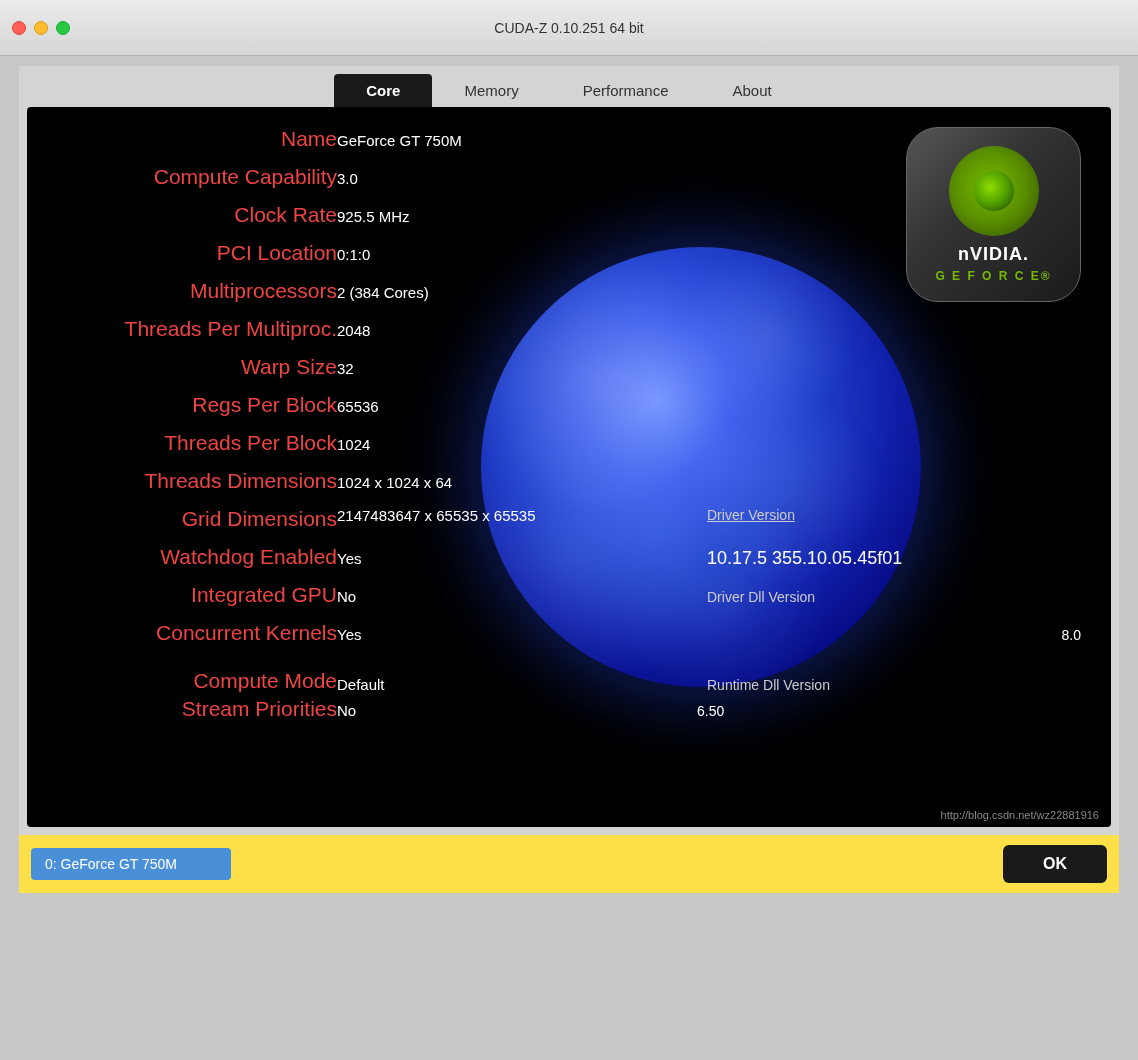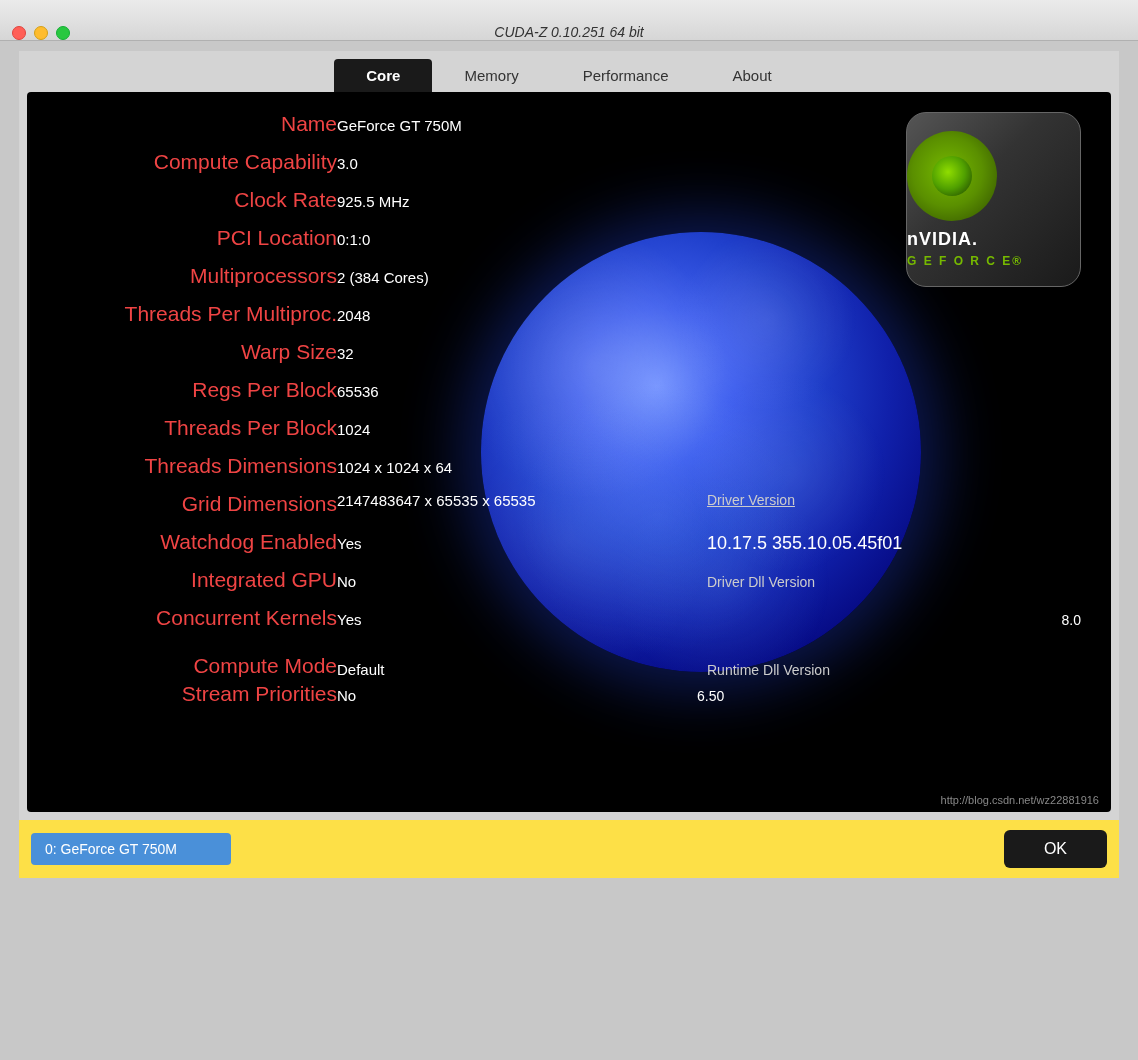--- a/index.html
+++ b/index.html
@@ -10,29 +10,28 @@
       height: 1060px;
       overflow: hidden;
       display: flex;
       flex-direction: column;
       align-items: center;
     }
 
     
     .titlebar {
       width: 100%;
-      height: 41px;
+      height: 56px;
       background: linear-gradient(to bottom, #ebebeb, #d6d6d6);
       border-bottom: 1px solid #b0b0b0;
       display: flex;
-      align-items: flex-end;
+      align-items: center;
       justify-content: center;
       position: relative;
       flex-shrink: 0;
-      font-style: italic;
     }
     .titlebar-buttons {
       position: absolute;
       left: 12px;
       display: flex;
       gap: 8px;
       align-items: center;
     }
     .tb-btn {
       width: 14px;
@@ -163,24 +162,24 @@
     }
 
     
     .nvidia-logo {
       position: absolute;
       top: 20px;
       right: 30px;
       width: 175px;
       height: 175px;
       background: linear-gradient(135deg, #555 0%, #333 40%, #1a1a1a 100%);
-      border-radius: 20px;
+      border-radius: 32px;
       display: flex;
       flex-direction: column;
-      align-items: flex-start;
+      align-items: center;
       justify-content: center;
       z-index: 2;
       border: 1px solid #666;
     }
     .nvidia-eye {
       width: 90px;
       height: 90px;
       background: radial-gradient(circle at 45% 45%, #76b900, #5a8f00, #2d4a00);
       border-radius: 50%;
       display: flex;
@@ -229,21 +228,21 @@
       cursor: pointer;
       min-width: 200px;
       text-align: left;
     }
     .ok-button {
       background: #1a1a1a;
       color: #fff;
       border: none;
       padding: 10px 40px;
       font-size: 16px;
-      font-weight: 400;
+      font-weight: 700;
       border-radius: 6px;
       cursor: pointer;
     }
 
     .watermark {
       position: absolute;
       bottom: 6px;
       right: 12px;
       font-size: 11px;
       color: #888;

